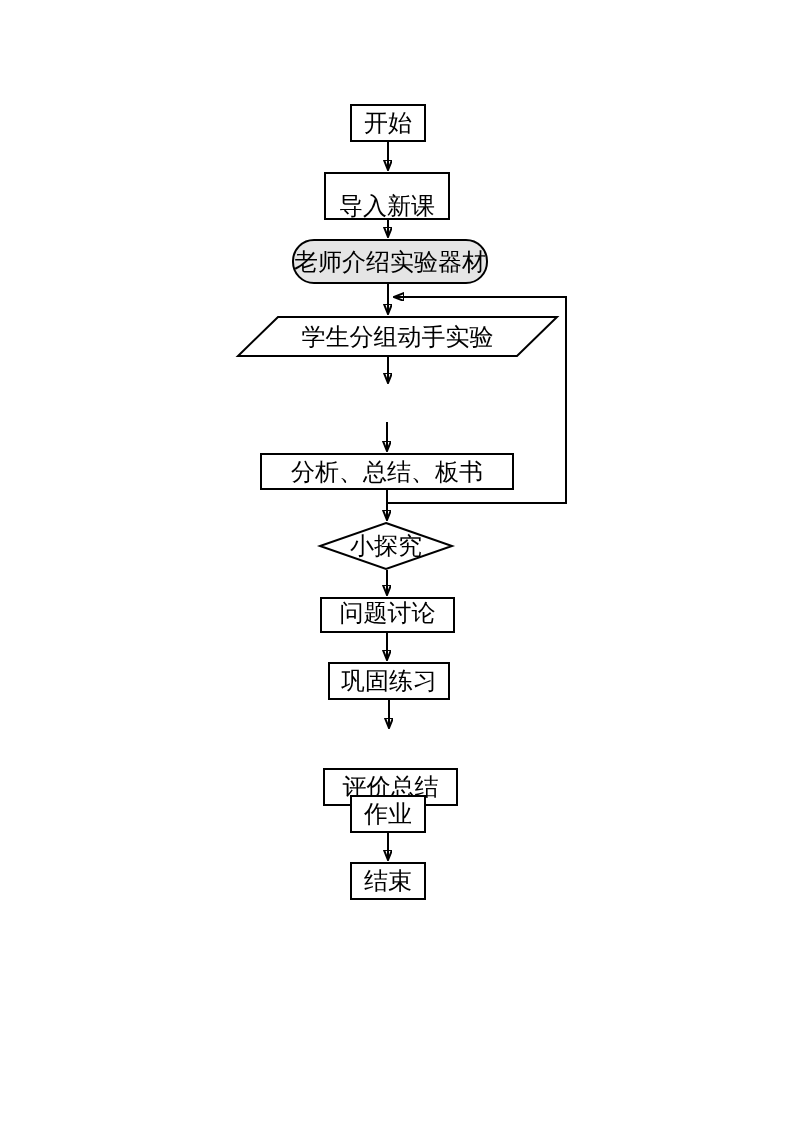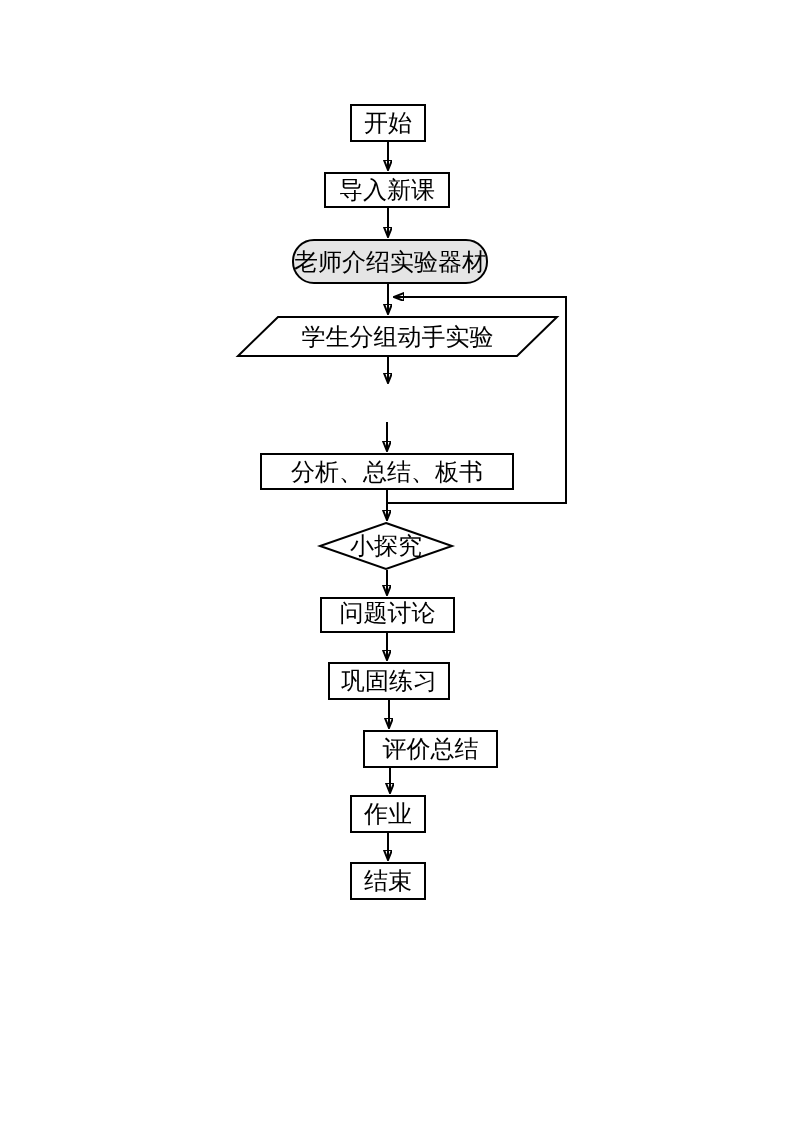--- a/index.html
+++ b/index.html
@@ -77,21 +77,21 @@
     <line x1="387" y1="633" x2="387" y2="660" marker-end="url(#arrow)"></line>
     <line x1="389" y1="700" x2="389" y2="728" marker-end="url(#arrow)"></line>
     <line x1="390" y1="768" x2="390" y2="793" marker-end="url(#arrow)"></line>
     <line x1="388" y1="833" x2="388" y2="860" marker-end="url(#arrow)"></line>
   </svg>
 
   <div class="node rect" style="left:350px; top:104px; width:76px; height:38px;">
     <span class="label">开始</span>
   </div>
 
-  <div class="node rect" style="left:324px; top:172px; width:126px; height:36px;">
+  <div class="node rect" style="left:324px; top:172px; width:126px; height:48px;align-items:flex-end;">
     <span class="label">导入新课</span>
   </div>
 
   <div class="node stadium" style="left:292px; top:239px; width:196px; height:45px;">
     <span class="label">老师介绍实验器材</span>
   </div>
 
   <div class="node poly" style="left:237px; top:316px; width:321px; height:41px;">
     <svg viewBox="0 0 321 41" preserveAspectRatio="none">
       <polygon points="41,1 320,1 280,40 1,40"></polygon>
@@ -112,21 +112,21 @@
   </div>
 
   <div class="node rect" style="left:320px; top:597px; width:135px; height:36px;font-family:Liberation Mono, monospace;">
     <span class="label">问题讨论</span>
   </div>
 
   <div class="node rect" style="left:328px; top:662px; width:122px; height:38px;">
     <span class="label">巩固练习</span>
   </div>
 
-  <div class="node rect" style="left:323px; top:730px; width:135px; height:38px;margin-left:40px;">
+  <div class="node rect" style="left:323px; top:768px; width:135px; height:38px;">
     <span class="label">评价总结</span>
   </div>
 
   <div class="node rect" style="left:350px; top:795px; width:76px; height:38px;">
     <span class="label">作业</span>
   </div>
 
   <div class="node rect" style="left:350px; top:862px; width:76px; height:38px;">
     <span class="label">结束</span>
   </div>

